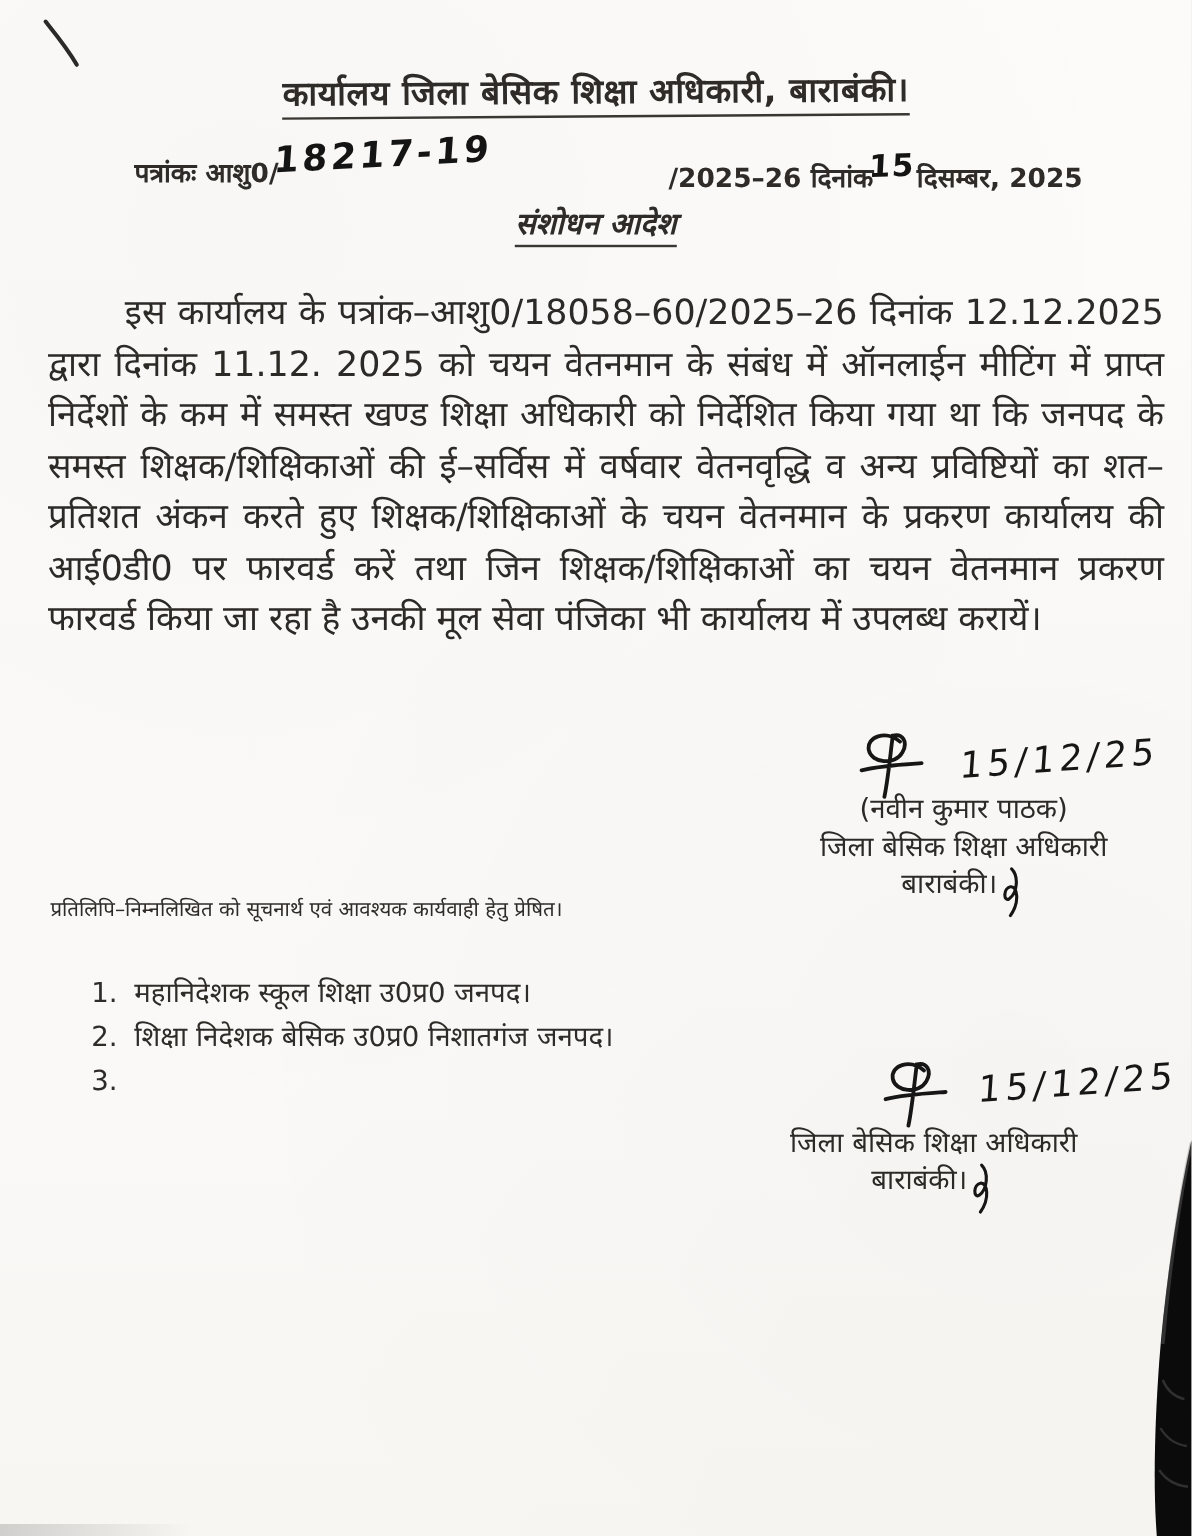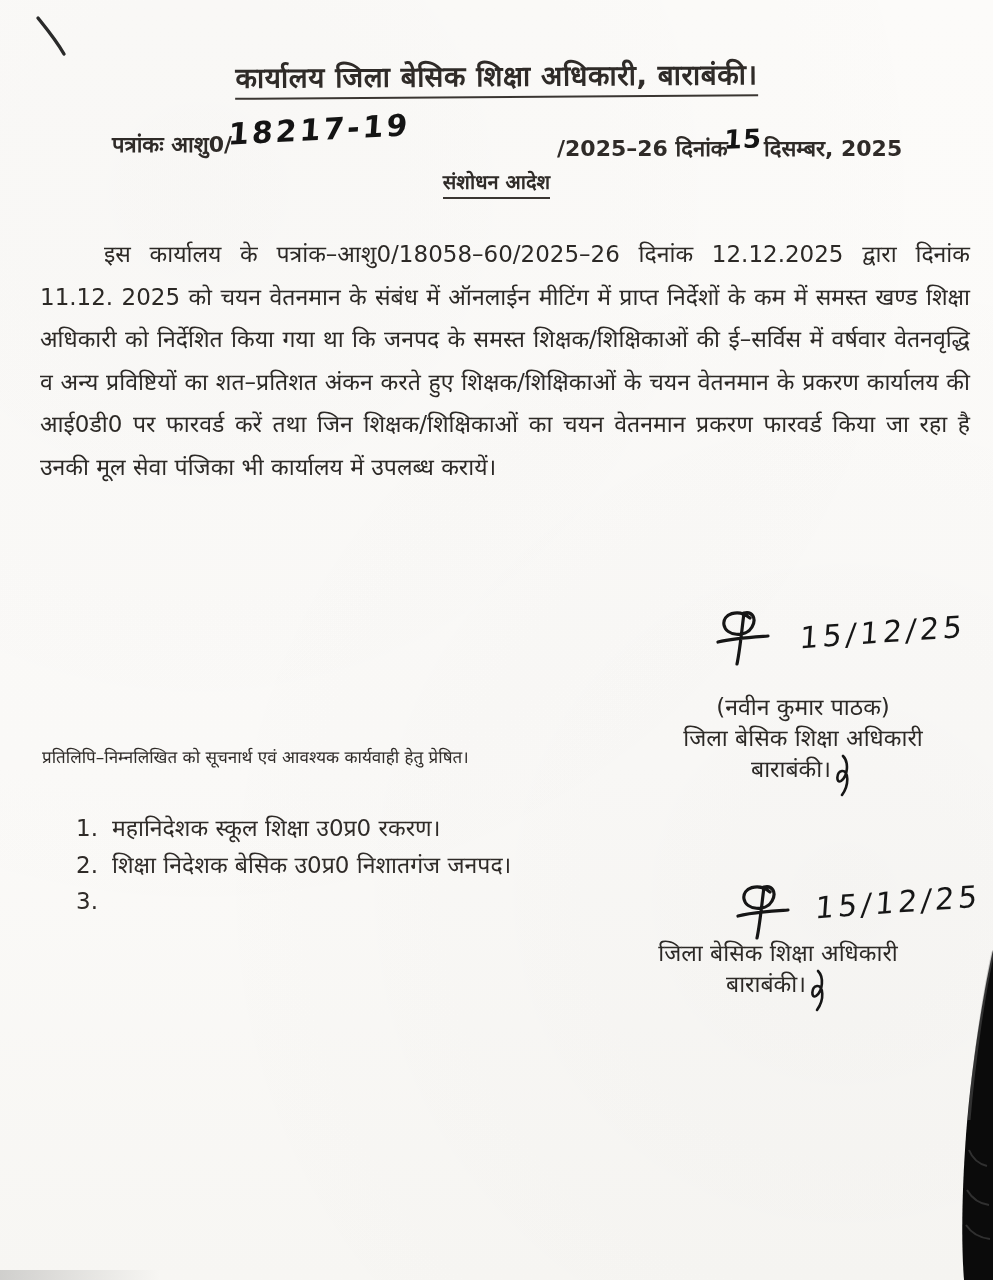--- a/index.html
+++ b/index.html
@@ -27,30 +27,30 @@
   .hand{
     font-size:30px;color:#141414;letter-spacing:3px;
     transform:rotate(-3deg) skewX(-7deg);display:inline-block;
     font-weight:600;
   }
   .hand-small{
     font-size:26px;color:#141414;letter-spacing:1px;
     transform:rotate(-2deg) skewX(-5deg);display:inline-block;font-weight:600;
   }
   .subject{
-    top:168px;font-size:20px;font-weight:600;
+    top:168px;font-size:25px;font-weight:600;font-style:italic;
   }
   .para{
-    left:40px;width:930px;font-size:23px;line-height:42.5px;
+    left:40px;width:930px;font-size:29px;line-height:42.5px;
     text-align:justify;text-indent:64px;color:#2c2926;
   }
   .p1{top:210px;}
   .p2{top:476px;}
   .sigblock{text-align:center;font-size:23px;line-height:31px;color:#2c2926;}
-  .sig1{left:648px;top:660px;width:310px;margin-top:32px;}
+  .sig1{left:648px;top:660px;width:310px;}
   .sig2{left:608px;top:938px;width:340px;}
   .refline{left:42px;top:735px;font-size:23px;}
   .copyline{left:42px;top:745px;font-size:17px;}
   .copylist{left:76px;top:810px;font-size:23px;}
   .copylist .row{display:flex;gap:14px;line-height:36.5px;}
   .flourish{display:inline-block;vertical-align:top;margin-left:2px;}
   svg text{font-family:"DejaVu Sans","Liberation Sans",sans-serif;}
 </style>
 </head>
 <body>
@@ -89,21 +89,21 @@
         <path d="M10 2 C16 8 15 22 8 27 C3 30 3 18 9 17 C15 16 17 30 9 41" stroke="#161616" stroke-width="2.6" fill="none" stroke-linecap="round"></path>
       </svg>
     </div>
   </div>
 
   <div class="abs copyline">प्रतिलिपि–निम्नलिखित को सूचनार्थ एवं  आवश्यक कार्यवाही हेतु प्रेषित।</div>
 
   <div class="abs copylist">
     <div class="row">
       <span>1.</span>
-      <span>महानिदेशक स्कूल शिक्षा उ0प्र0 रकरण।</span>
+      <span>महानिदेशक स्कूल शिक्षा उ0प्र0 जनपद।</span>
     </div>
     <div class="row">
       <span>2.</span>
       <span>शिक्षा निदेशक बेसिक उ0प्र0 निशातगंज जनपद।</span>
     </div>
     <div class="row">
       <span>3.</span>
     </div>
   </div>
 

